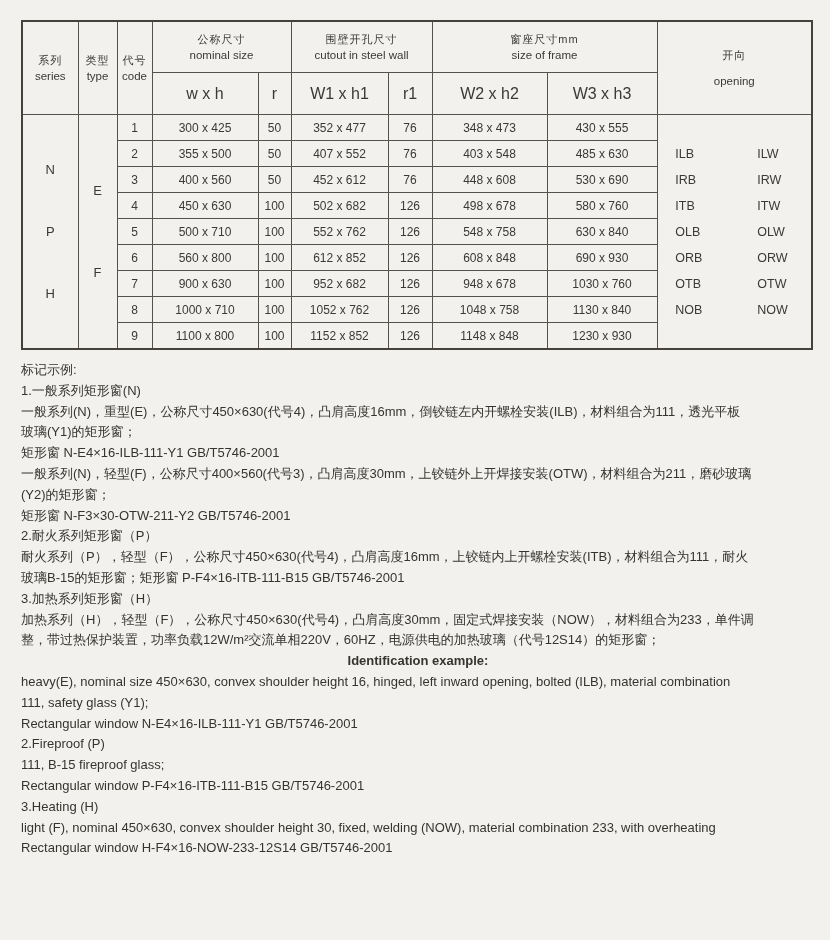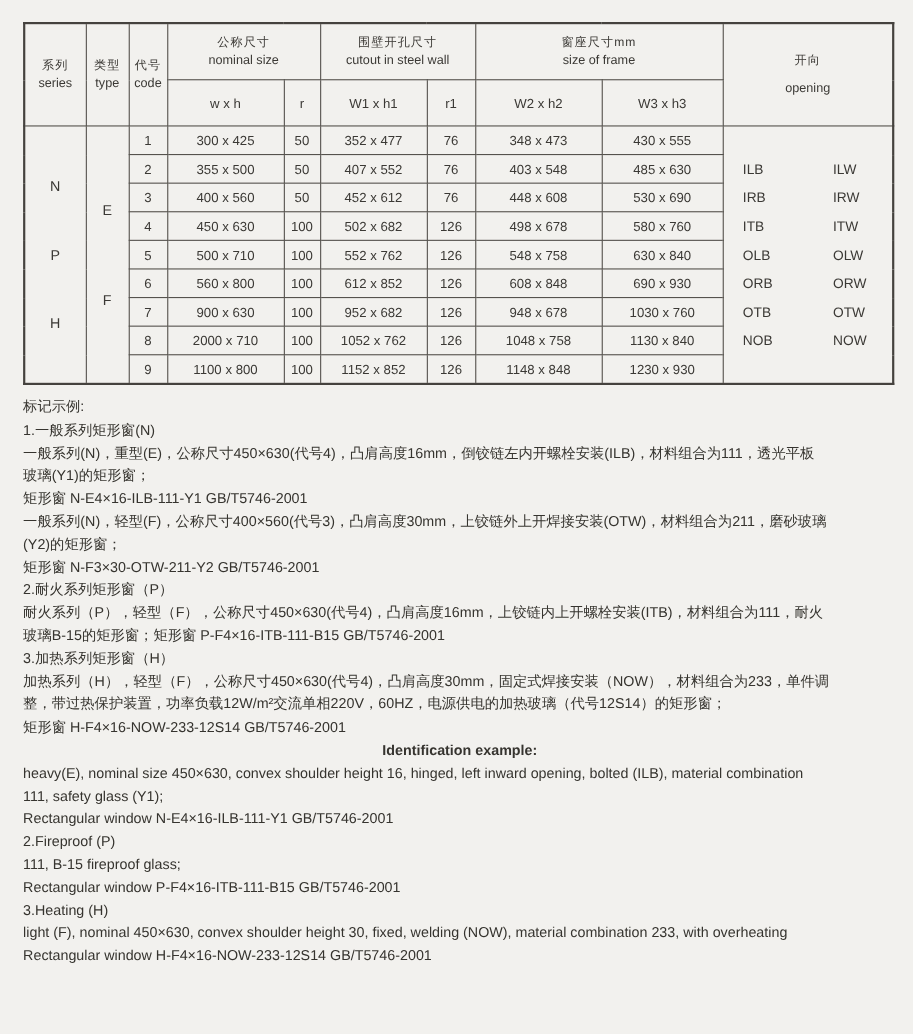--- a/index.html
+++ b/index.html
@@ -18,21 +18,21 @@
     font-size:12px;color:#3b3935;
   }
   table.spec th,table.spec td{
     border:1px solid #55524d;
     text-align:center;vertical-align:middle;
     padding:0;font-weight:normal;
     overflow:hidden;white-space:nowrap;
   }
   table.spec{border:2px solid #45423e;}
   tr.hrow1 th{height:50px;}
-  tr.hrow2 th{height:41px;font-size:12px;}
+  tr.hrow2 th{height:41px;font-size:16px;}
   tr.brow td{height:25px;}
   .hzh{font-size:11px;line-height:17px;letter-spacing:1px;}
   .hen{font-size:11.5px;line-height:15px;}
   .merged-inner{display:flex;flex-direction:column;justify-content:space-evenly;height:232px;}
   .merged-inner span{display:block;font-size:13px;}
   .opening-inner{display:flex;flex-direction:column;justify-content:center;height:232px;}
   .op-line{display:flex;justify-content:center;gap:46px;line-height:26px;font-size:12.5px;}
   .op-line span{width:36px;text-align:left;}
 
   
@@ -205,21 +205,21 @@
         <td>7</td>
         <td>900 x 630</td>
         <td>100</td>
         <td>952 x 682</td>
         <td>126</td>
         <td>948 x 678</td>
         <td>1030 x 760</td>
       </tr>
       <tr class="brow">
         <td>8</td>
-        <td>2000 x 710</td>
+        <td>1000 x 710</td>
         <td>100</td>
         <td>1052 x 762</td>
         <td>126</td>
         <td>1048 x 758</td>
         <td>1130 x 840</td>
       </tr>
       <tr class="brow">
         <td>9</td>
         <td>1100 x 800</td>
         <td>100</td>
@@ -239,21 +239,20 @@
     <div class="note-line">矩形窗 N-E4×16-ILB-111-Y1 GB/T5746-2001</div>
     <div class="note-line">一般系列(N)，轻型(F)，公称尺寸400×560(代号3)，凸肩高度30mm，上铰链外上开焊接安装(OTW)，材料组合为211，磨砂玻璃</div>
     <div class="note-line">(Y2)的矩形窗；</div>
     <div class="note-line">矩形窗 N-F3×30-OTW-211-Y2 GB/T5746-2001</div>
     <div class="note-line">2.耐火系列矩形窗（P）</div>
     <div class="note-line">耐火系列（P），轻型（F），公称尺寸450×630(代号4)，凸肩高度16mm，上铰链内上开螺栓安装(ITB)，材料组合为111，耐火</div>
     <div class="note-line">玻璃B-15的矩形窗；矩形窗 P-F4×16-ITB-111-B15 GB/T5746-2001</div>
     <div class="note-line">3.加热系列矩形窗（H）</div>
     <div class="note-line">加热系列（H），轻型（F），公称尺寸450×630(代号4)，凸肩高度30mm，固定式焊接安装（NOW），材料组合为233，单件调</div>
     <div class="note-line">整，带过热保护装置，功率负载12W/m²交流单相220V，60HZ，电源供电的加热玻璃（代号12S14）的矩形窗；</div>
-    <div class="note-line">矩形窗 H-F4×16-NOW-233-12S14 GB/T5746-2001</div>
     <div class="note-line bold">Identification example:</div>
     <div class="note-line">heavy(E), nominal size 450×630, convex shoulder height 16, hinged, left inward opening, bolted (ILB), material combination</div>
     <div class="note-line">111, safety glass (Y1);</div>
     <div class="note-line">Rectangular window  N-E4×16-ILB-111-Y1  GB/T5746-2001</div>
     <div class="note-line">2.Fireproof (P)</div>
     <div class="note-line">111, B-15 fireproof glass;</div>
     <div class="note-line">Rectangular window  P-F4×16-ITB-111-B15  GB/T5746-2001</div>
     <div class="note-line">3.Heating (H)</div>
     <div class="note-line">light (F), nominal 450×630, convex shoulder height 30, fixed, welding (NOW), material combination 233, with overheating</div>
     <div class="note-line">Rectangular window  H-F4×16-NOW-233-12S14  GB/T5746-2001</div>

